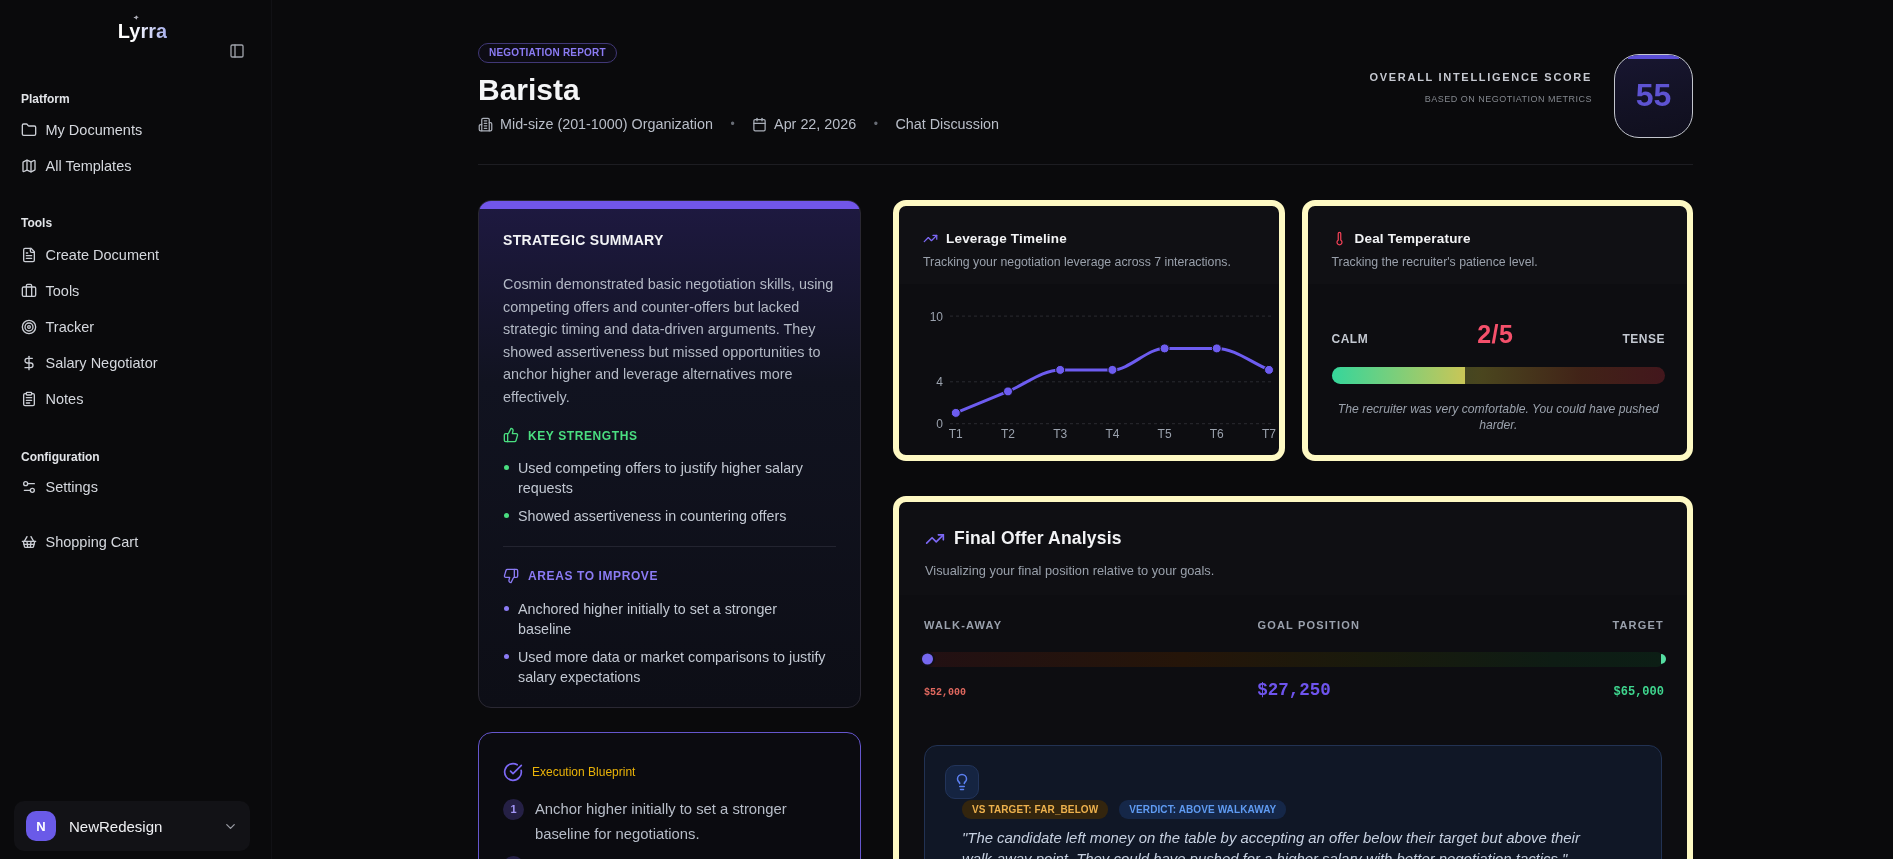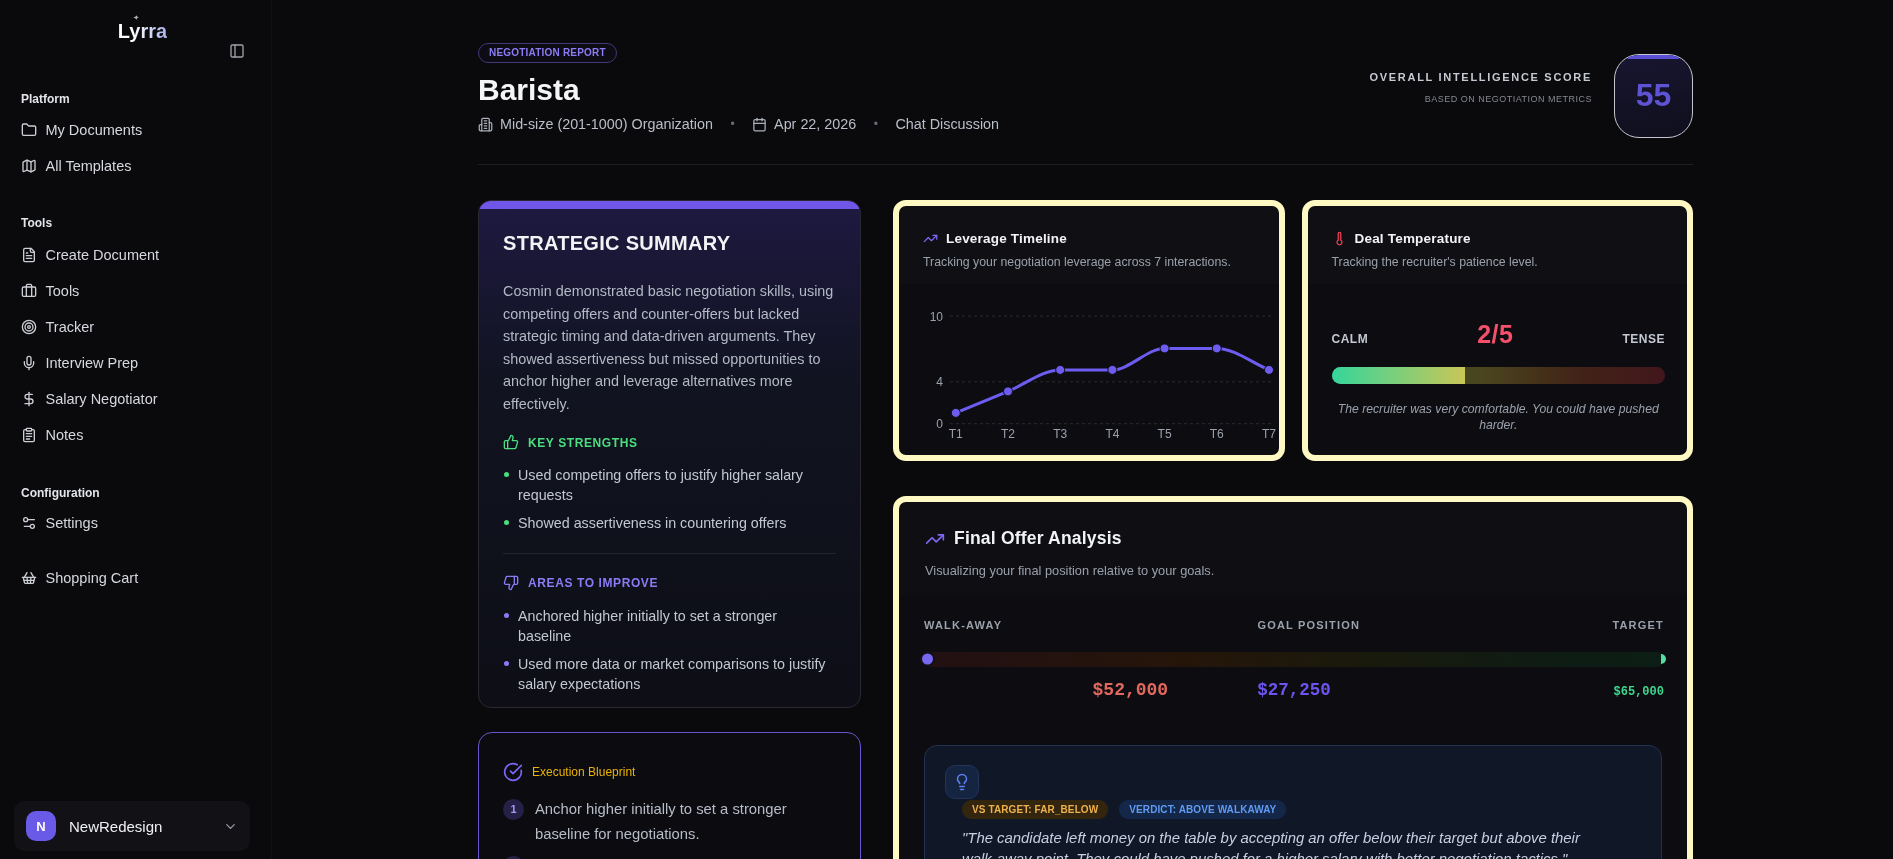--- a/index.html
+++ b/index.html
@@ -36,21 +36,21 @@
 .header-divider { border-top:1px solid #1d1d22; margin-top:26px; }
 
 .grid { display:flex; gap:32px; margin-top:35px; }
 .col-left { width:383px; flex:0 0 383px; }
 .col-right { flex:1; }
 .card { background:#0d0d11; border:6px solid #fef9c3; border-radius:13px; position:relative; }
 
 .summary-card { border:1px solid #2a2833; border-radius:13px; overflow:hidden; height:508px; background:linear-gradient(180deg,#1e1941 0%, #111320 36%, #0d0e16 100%); }
 .summary-top { height:8px; background:#7156ea; }
 .summary-body { padding:23px 24px 0; }
-.summary-title { font-size:20px; font-weight:bold; letter-spacing:0.3px; color:#f2f3f5; }
+.summary-title { font-size:14px; font-weight:bold; letter-spacing:0.3px; color:#f2f3f5; }
 .summary-para { margin-top:25px; font-size:14.4px; line-height:22.5px; color:#b3b9c5; }
 .sec-head { display:flex; align-items:center; gap:9px; font-size:12px; font-weight:bold; letter-spacing:0.6px; }
 .sec-head.green { color:#4ade80; margin-top:19px;align-items:flex-end; }
 .sec-head.purple { color:#8b7bf4; margin-top:21px; }
 ul.blist { list-style:none; margin-top:15px; }
 ul.blist li { position:relative; padding-left:15px; padding-right:6px; font-size:14.3px; line-height:20.2px; color:#c2c8d2; margin-bottom:8px; }
 ul.blist li::before { content:""; position:absolute; left:1px; top:7px; width:5px; height:5px; border-radius:50%; }
 ul.blist.green li::before { background:#4ade80; }
 ul.blist.purple li::before { background:#8b7bf4; }
 .summary-hr { border-top:1px solid #232430; margin-top:19px; }
@@ -84,21 +84,21 @@
 .fo-title-row { display:flex; align-items:center; }
 .fo-title-row svg { margin-right:9px; }
 .fo-title { font-size:17.5px; font-weight:bold; color:#f2f3f5; letter-spacing:0.2px; }
 .fo-sub { margin-top:14px; font-size:12.8px; color:#99a0ab; }
 .final-body { padding:0 23px 0 25px; }
 .fo-labels { display:flex; font-size:11px; font-weight:bold; letter-spacing:1.2px; color:#9aa1ad; margin-top:24px; }
 .fo-bar { position:relative; height:15.5px; border-radius:8px; margin-top:20.5px; background:linear-gradient(90deg, #221013, #251509 35%, #191a0c 60%, #0e1c14 85%, #0c1e15); }
 .fo-dot { position:absolute; left:-4px; top:50%; transform:translateY(-50%); width:15px; height:15px; border-radius:50%; background:#7668f0; border:2.5px solid #121019; }
 .fo-end { position:absolute; right:-2px; top:50%; transform:translateY(-50%); width:5px; height:10px; border-radius:0 6px 6px 0; background:#55dda2; }
 .fo-money { display:flex; align-items:baseline; margin-top:13px; font-family:"Liberation Mono", monospace; font-weight:bold; }
-.fo-m1 { color:#e0685f; font-size:18px;text-align:right; }
+.fo-m1 { color:#e0685f; font-size:10px; }
 .fo-m2 { color:#6e54ee; font-size:17.5px; }
 .fo-m3 { color:#3fd68f; font-size:12px; }
 .quote-box { margin:45px 25px 0; border:1px solid #223253; background:#101726; border-radius:13px; padding:18px 20px 0; height:160px; }
 .quote-row { display:flex;flex-direction:column; }
 .bulb { flex:0 0 auto; width:34px; height:34px; border-radius:10px; background:#152441; border:1px solid #22345a; display:flex; align-items:center; justify-content:center; color:#5b7ff0; margin-top:1px; }
 .q-content { margin-left:17px; }
 .q-badges { display:flex; gap:11px; margin-top:1px; }
 .q-badge { display:inline-flex; align-items:center; height:18.5px; font-size:10px; font-weight:bold; letter-spacing:0.1px; border-radius:9px; padding:0 10px; }
 .q-badge.amber { color:#edb14d; background:#33250e; }
 .q-badge.blue { color:#5f9bf2; background:#152748; }
@@ -144,25 +144,20 @@
         </svg>Create Document</div>
     <div class="nav-item"><svg width="16" height="16" viewBox="0 0 24 24" fill="none" stroke="currentColor" stroke-width="2" stroke-linecap="round" stroke-linejoin="round">
           <path d="M16 20V4a2 2 0 0 0-2-2h-4a2 2 0 0 0-2 2v16"></path>
           <rect x="2" y="6" width="20" height="14" rx="2"></rect>
         </svg>Tools</div>
     <div class="nav-item"><svg width="16" height="16" viewBox="0 0 24 24" fill="none" stroke="currentColor" stroke-width="2" stroke-linecap="round" stroke-linejoin="round">
           <circle cx="12" cy="12" r="10"></circle>
           <circle cx="12" cy="12" r="6"></circle>
           <circle cx="12" cy="12" r="2"></circle>
         </svg>Tracker</div>
-    <div class="nav-item"><svg width="16" height="16" viewBox="0 0 24 24" fill="none" stroke="currentColor" stroke-width="2" stroke-linecap="round" stroke-linejoin="round">
-          <path d="M12 2a3 3 0 0 0-3 3v7a3 3 0 0 0 6 0V5a3 3 0 0 0-3-3Z"></path>
-          <path d="M19 10v2a7 7 0 0 1-14 0v-2"></path>
-          <line x1="12" x2="12" y1="19" y2="22"></line>
-        </svg>Interview Prep</div>
     <div class="nav-item"><svg width="16" height="16" viewBox="0 0 24 24" fill="none" stroke="currentColor" stroke-width="2" stroke-linecap="round" stroke-linejoin="round">
           <line x1="12" x2="12" y1="2" y2="22"></line>
           <path d="M17 5H9.5a3.5 3.5 0 0 0 0 7h5a3.5 3.5 0 0 1 0 7H6"></path>
         </svg>Salary Negotiator</div>
     <div class="nav-item"><svg width="16" height="16" viewBox="0 0 24 24" fill="none" stroke="currentColor" stroke-width="2" stroke-linecap="round" stroke-linejoin="round">
           <rect width="8" height="4" x="8" y="2" rx="1"></rect>
           <path d="M16 4h2a2 2 0 0 1 2 2v14a2 2 0 0 1-2 2H6a2 2 0 0 1-2-2V6a2 2 0 0 1 2-2h2"></path>
           <path d="M8 10h8"></path>
           <path d="M8 14h8"></path>
           <path d="M8 18h5"></path>

